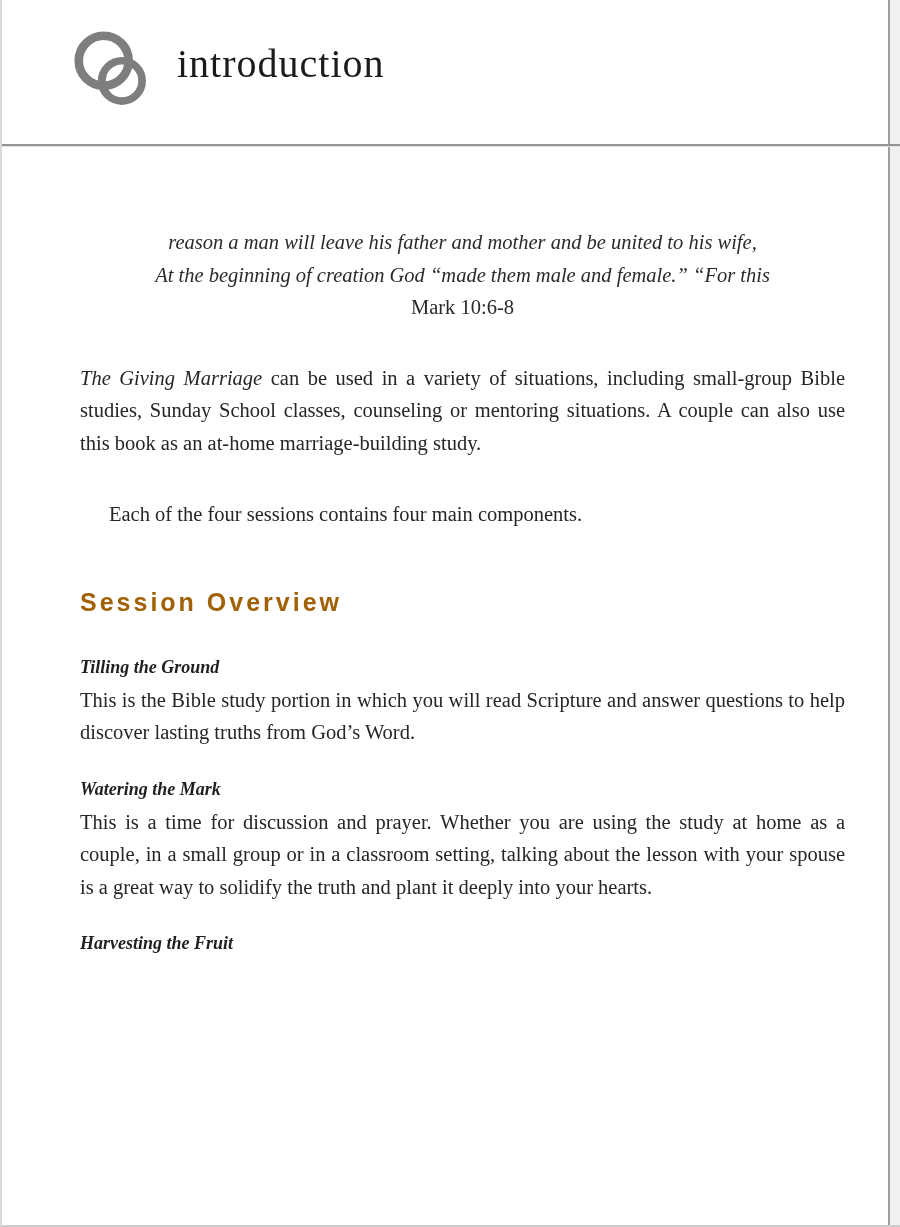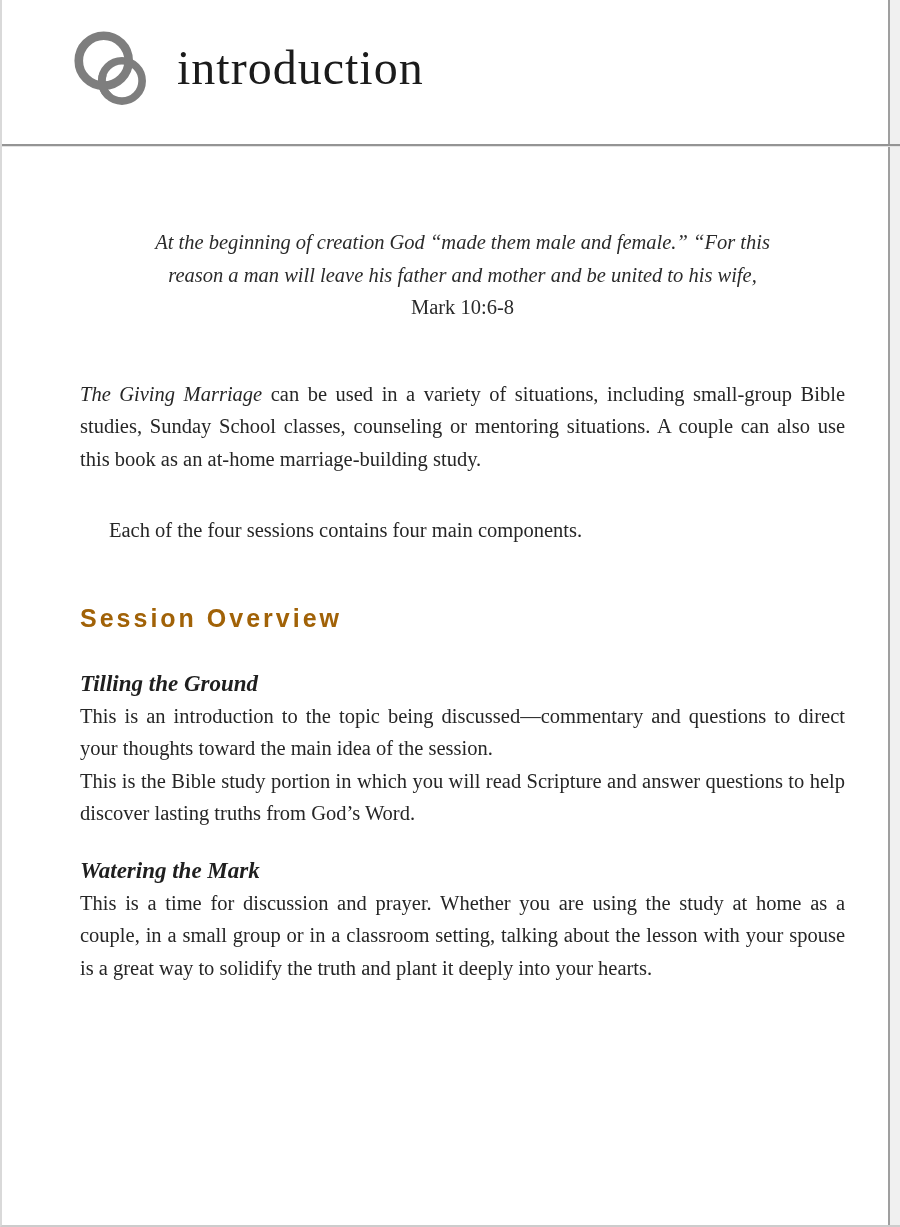--- a/index.html
+++ b/index.html
@@ -36,21 +36,21 @@
   }
   .logo {
     position: absolute;
     left: 71px; top: 30px;
     width: 96px; height: 96px;
   }
   .page-title {
     position: absolute;
     left: 175px; top: 40px;
     margin: 0;
-    font-size: 48px;
+    font-size: 40px;
     font-weight: 400;
     letter-spacing: 1px;
     color: #1b1b1b;
   }
   
   .content {
     position: relative;
     padding: 0 55px 0 78px;
     z-index: 0;
   }
@@ -66,34 +66,34 @@
     font-style: normal;
     font-size: 20.5px;
     line-height: 32.5px;
   }
   .body-text {
     font-size: 20.5px;
     line-height: 32.5px;
     text-align: justify;
     margin: 0;
   }
-  .para-intro { margin-top: 54px; }
+  .para-intro { margin-top: 38px; }
   .para-indent { text-indent: 29px; margin-top: 39px; }
   .overview-heading {
     margin: 56px 0 0 0;
     font-family: "Liberation Sans", "DejaVu Sans", sans-serif;
     font-size: 25px;
     font-weight: 700;
     letter-spacing: 3px;
     color: #a16207;
     line-height: 30px;
   }
   .session-section h3 {
     margin: 26px 0 2px 0;
-    font-size: 23px;
+    font-size: 18px;
     font-style: italic;
     font-weight: 700;
     color: #1f1f1f;
     line-height: 29px;
   }
   .session-section:first-of-type h3 { margin-top: 36px; }
 </style>
 </head>
 <body>
 
@@ -110,42 +110,42 @@
 
       <path d="M 37.5 69.1 A 21 21 0 0 1 31.3 45.8" fill="none" stroke="#7e7e7e" stroke-width="8"></path>
     </svg>
     <h1 class="page-title">introduction</h1>
     <div class="header-rule"></div>
   </header>
 
   <main class="content">
 
     <div class="verse">
+      <div>reason a man will leave his father and mother and be united to his wife,</div>
       <div>At the beginning of creation God “made them male and female.” “For this</div>
-      <div>reason a man will leave his father and mother and be united to his wife,</div>
       <div class="verse-ref">Mark 10:6-8</div>
     </div>
 
     <p class="body-text para-intro"><em>The Giving Marriage</em><span> can be used in a variety of situations, including small-group Bible studies, Sunday School classes, counseling or mentoring situations. A couple can also use this book as an at-home marriage-building study.</span></p>
 
     <p class="body-text para-indent">Each of the four sessions contains four main components.</p>
 
     <h2 class="overview-heading">Session Overview</h2>
 
     <section class="session-section">
       <h3>Tilling the Ground</h3>
-      <p class="body-text">This is an introduction to the topic being discussed—commentary and questions to direct your thoughts toward the main idea of the session.</p>
     </section>
 
     <section class="session-section">
       <p class="body-text">This is the Bible study portion in which you will read Scripture and answer questions to help discover lasting truths from God’s Word.</p>
     </section>
 
     <section class="session-section">
       <h3>Watering the Mark</h3>
       <p class="body-text">This is a time for discussion and prayer. Whether you are using the study at home as a couple, in a small group or in a classroom setting, talking about the lesson with your spouse is a great way to solidify the truth and plant it deeply into your hearts.</p>
     </section>
 
     <section class="session-section">
+      <h3>Harvesting the Fruit</h3>
     </section>
 
   </main>
 </div>
 
 </body></html>

